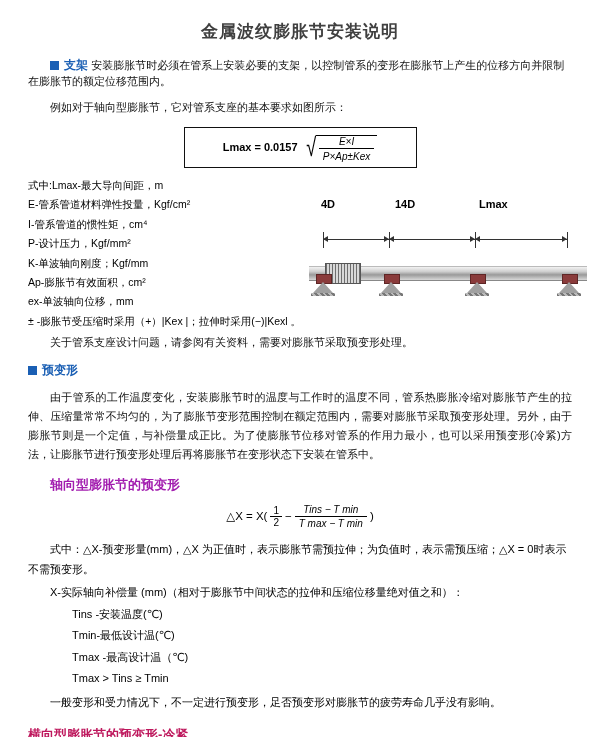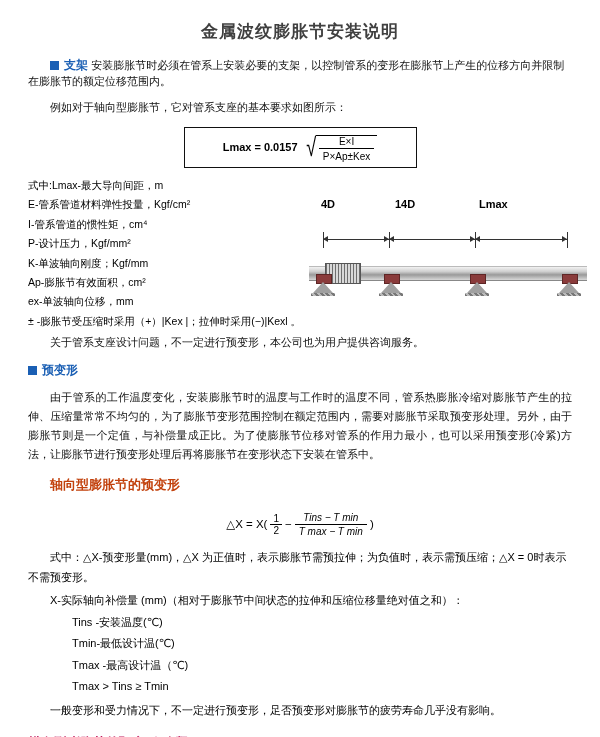--- a/index.html
+++ b/index.html
@@ -49,21 +49,21 @@
   }
   .sq-head .sq {
     display: inline-block;
     width: 9px;
     height: 9px;
     background: #1a5fb4;
     margin-right: 5px;
     vertical-align: -1px;
   }
   .blue-sub {
-    color: #c2410c;
+    color: #a21caf;
     font-size: 13px;
     font-weight: bold;
     margin: 12px 0 6px 0;
     text-indent: 22px;
   }
   .blue-sub2 {
     color: #be185d;
     font-size: 13px;
     font-weight: bold;
     margin: 14px 0 6px 0;
@@ -91,20 +91,21 @@
   }
   .radical .sign {
     font-size: 26px;
     line-height: 1;
     transform: scaleX(0.7);
     margin-right: -2px;
   }
   .frac {
     display: inline-block;
     text-align: center;
+    font-style: italic;
     font-size: 10px;
     border-top: 1px solid #000;
     padding: 0 3px;
     position: relative;
     top: 1px;
   }
   .frac .num {
     display: block;
     border-bottom: 1px solid #000;
     padding: 0 4px 1px 4px;
@@ -234,21 +235,20 @@
 
   .eq-center {
     text-align: center;
     font-size: 11.5px;
     margin: 10px 0 10px 0;
   }
   .eq-inline {
     display: inline-flex;
     align-items: center;
     gap: 3px;
-    margin-top: 8px;
   }
   .half {
     display: inline-block;
     text-align: center;
     font-size: 10px;
     vertical-align: middle;
   }
   .half .n { display: block; border-bottom: 1px solid #000; padding: 0 3px; }
   .half .d { display: block; padding: 0 3px; }
   .fracwide {
@@ -345,21 +345,21 @@
         </div>
         <div class="anchor a4">
           <div class="blk"></div>
             <div class="tri"></div>
             <div class="base"></div>
         </div>
       </div>
     </div>
   </div>
 
-  <div class="para indent" style="margin-top:2px;">关于管系支座设计问题，不一定进行预变形，本公司也为用户提供咨询服务。</div>
+  <div class="para indent" style="margin-top:2px;">关于管系支座设计问题，请参阅有关资料，需要对膨胀节采取预变形处理。</div>
 
   <div class="sq-head" style="text-indent:0;margin-top:10px;">
     <span class="sq"></span><span>预变形</span>
   </div>
 
   <div class="para indent">由于管系的工作温度变化，安装膨胀节时的温度与工作时的温度不同，管系热膨胀冷缩对膨胀节产生的拉伸、压缩量常常不均匀的，为了膨胀节变形范围控制在额定范围内，需要对膨胀节采取预变形处理。另外，由于膨胀节则是一个定值，与补偿量成正比。为了使膨胀节位移对管系的作用力最小，也可以采用预变形(冷紧)方法，让膨胀节进行预变形处理后再将膨胀节在变形状态下安装在管系中。</div>
 
   <div class="blue-sub">轴向型膨胀节的预变形</div>
 
   <div class="eq-center">

